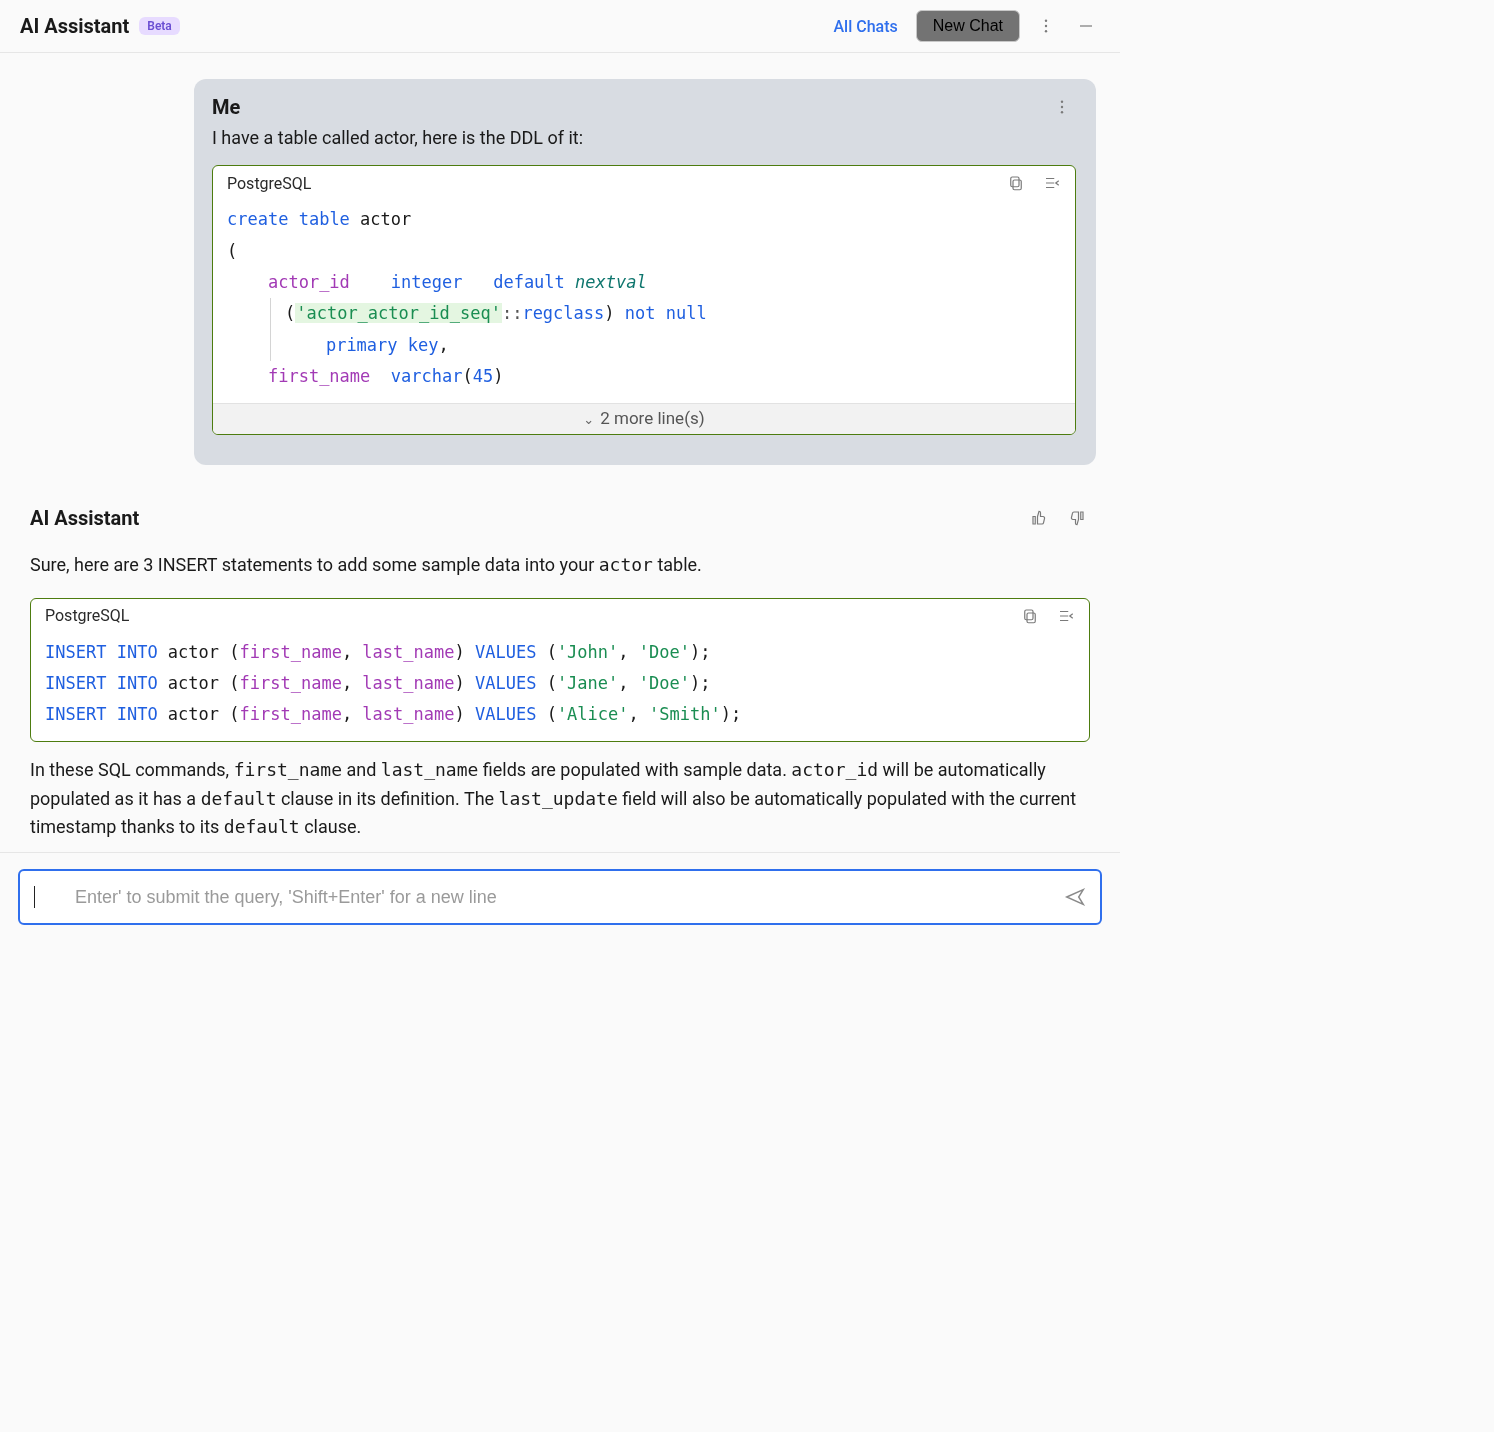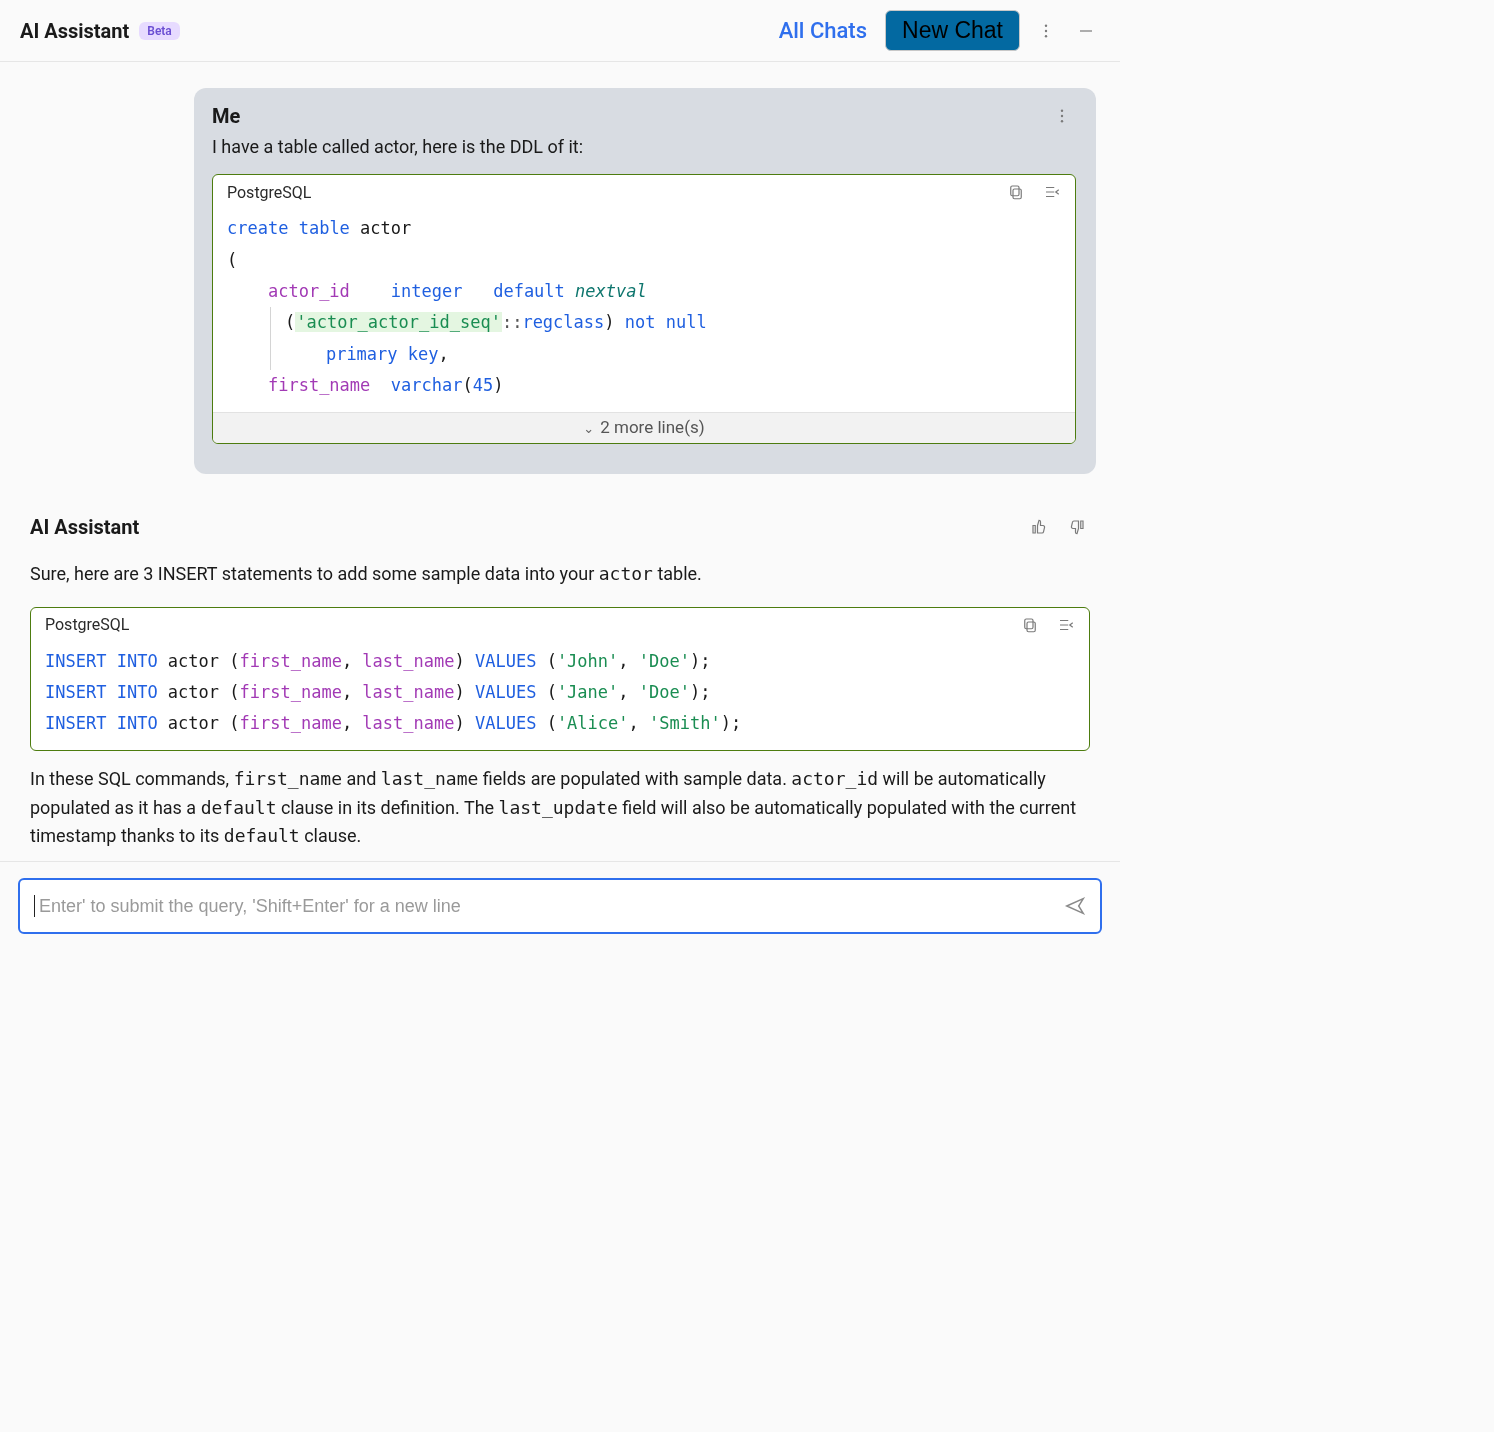--- a/index.html
+++ b/index.html
@@ -20,26 +20,26 @@
   }
   .header-left { display: flex; align-items: center; gap: 10px; }
   .header-title { font-size: 20px; font-weight: 700; }
   .beta-badge {
     background: #e7dbff; color: #6b4fd3;
     font-size: 12px; font-weight: 600;
     padding: 2px 8px; border-radius: 6px;
   }
   .header-right { display: flex; align-items: center; gap: 12px; }
   .link-allchats {
-    color: #2f6fed; font-size: 22px; font-weight: 500;
+    color: #2f6fed; font-size: 16px; font-weight: 500;
     cursor: pointer; padding: 4px 6px;
   }
   .btn-newchat {
-    background: #0369a1; border: 1px solid #c8c8c8;
-    border-radius: 6px; padding: 6px 16px; font-size: 23px;
+    background: #737373; border: 1px solid #c8c8c8;
+    border-radius: 6px; padding: 6px 16px; font-size: 16px;
     cursor: pointer;
   }
   .icon-btn {
     width: 28px; height: 28px; display: flex; align-items: center; justify-content: center;
     cursor: pointer; color: #7a7a7a;
   }
   .icon-btn svg { width: 18px; height: 18px; stroke: currentColor; fill: none; stroke-width: 1.6; }
   .icon-btn.dots svg { fill: currentColor; stroke: none; }
 
   
@@ -138,20 +138,21 @@
     background: #fafafa;
   }
   .input-box {
     position: relative;
     border: 2px solid #2f6fed;
     border-radius: 6px;
     background: #fff;
     display: flex; align-items: center;
     padding: 10px 14px;
     min-height: 56px;
+    gap: 36px;
   }
   .input-box input {
     border: none; outline: none; flex: 1;
     font-size: 18px; background: transparent;
     color: #222;
   }
   .input-box input::placeholder { color: #9a9a9a; }
   .send-icon { color: #8a8a8a; cursor:pointer; display:flex; align-items:center; }
   .send-icon svg { width:22px; height:22px; stroke: currentColor; fill:none; stroke-width:1.6; }
   .cursor-bar {

